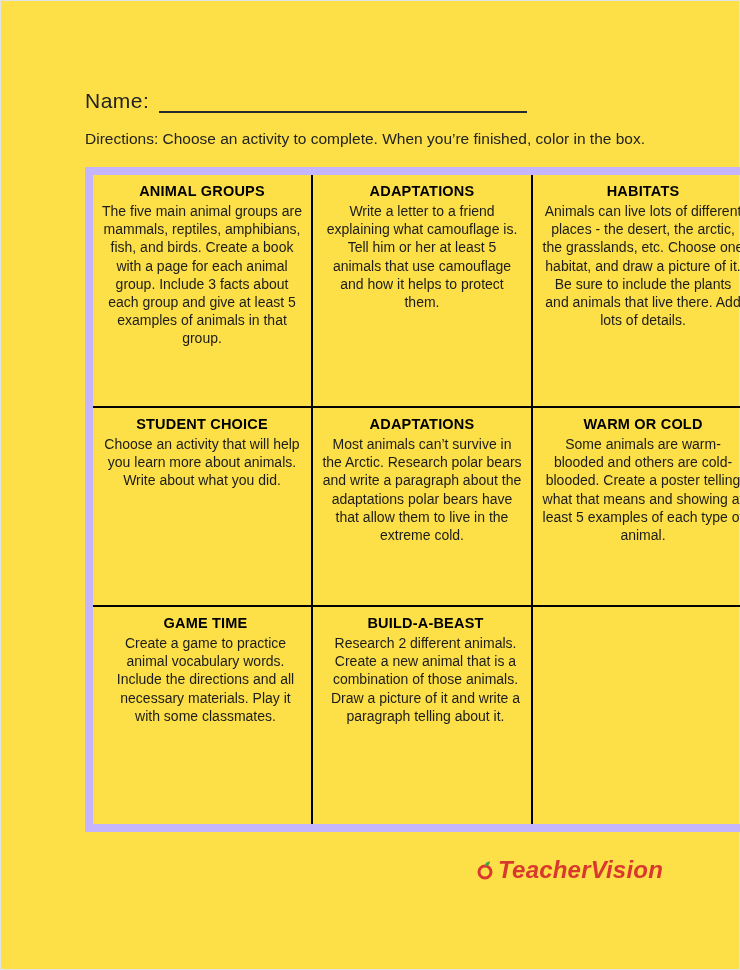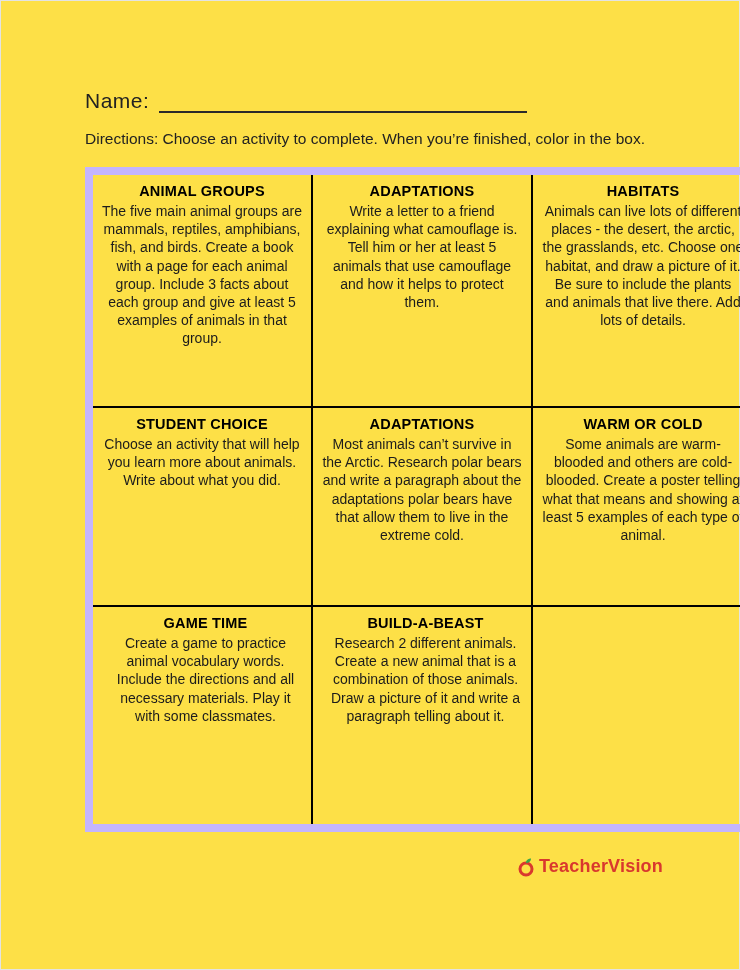--- a/index.html
+++ b/index.html
@@ -88,23 +88,24 @@
     display: flex;
     justify-content: flex-end;
     margin-top: 24px;
   }
   .logo {
     display: inline-flex;
     align-items: center;
     gap: 3px;
   }
   .logo-text {
-    font-size: 18px;
+    font-size: 24px;
     font-weight: bold;
     letter-spacing: 0.2px;
+    font-style: italic;
   }
 </style>
 </head>
 <body>
 
 <div class="sheet">
 
   <div class="name-row">
     <span class="name-label">Name:</span>
     <span class="name-line"></span>

